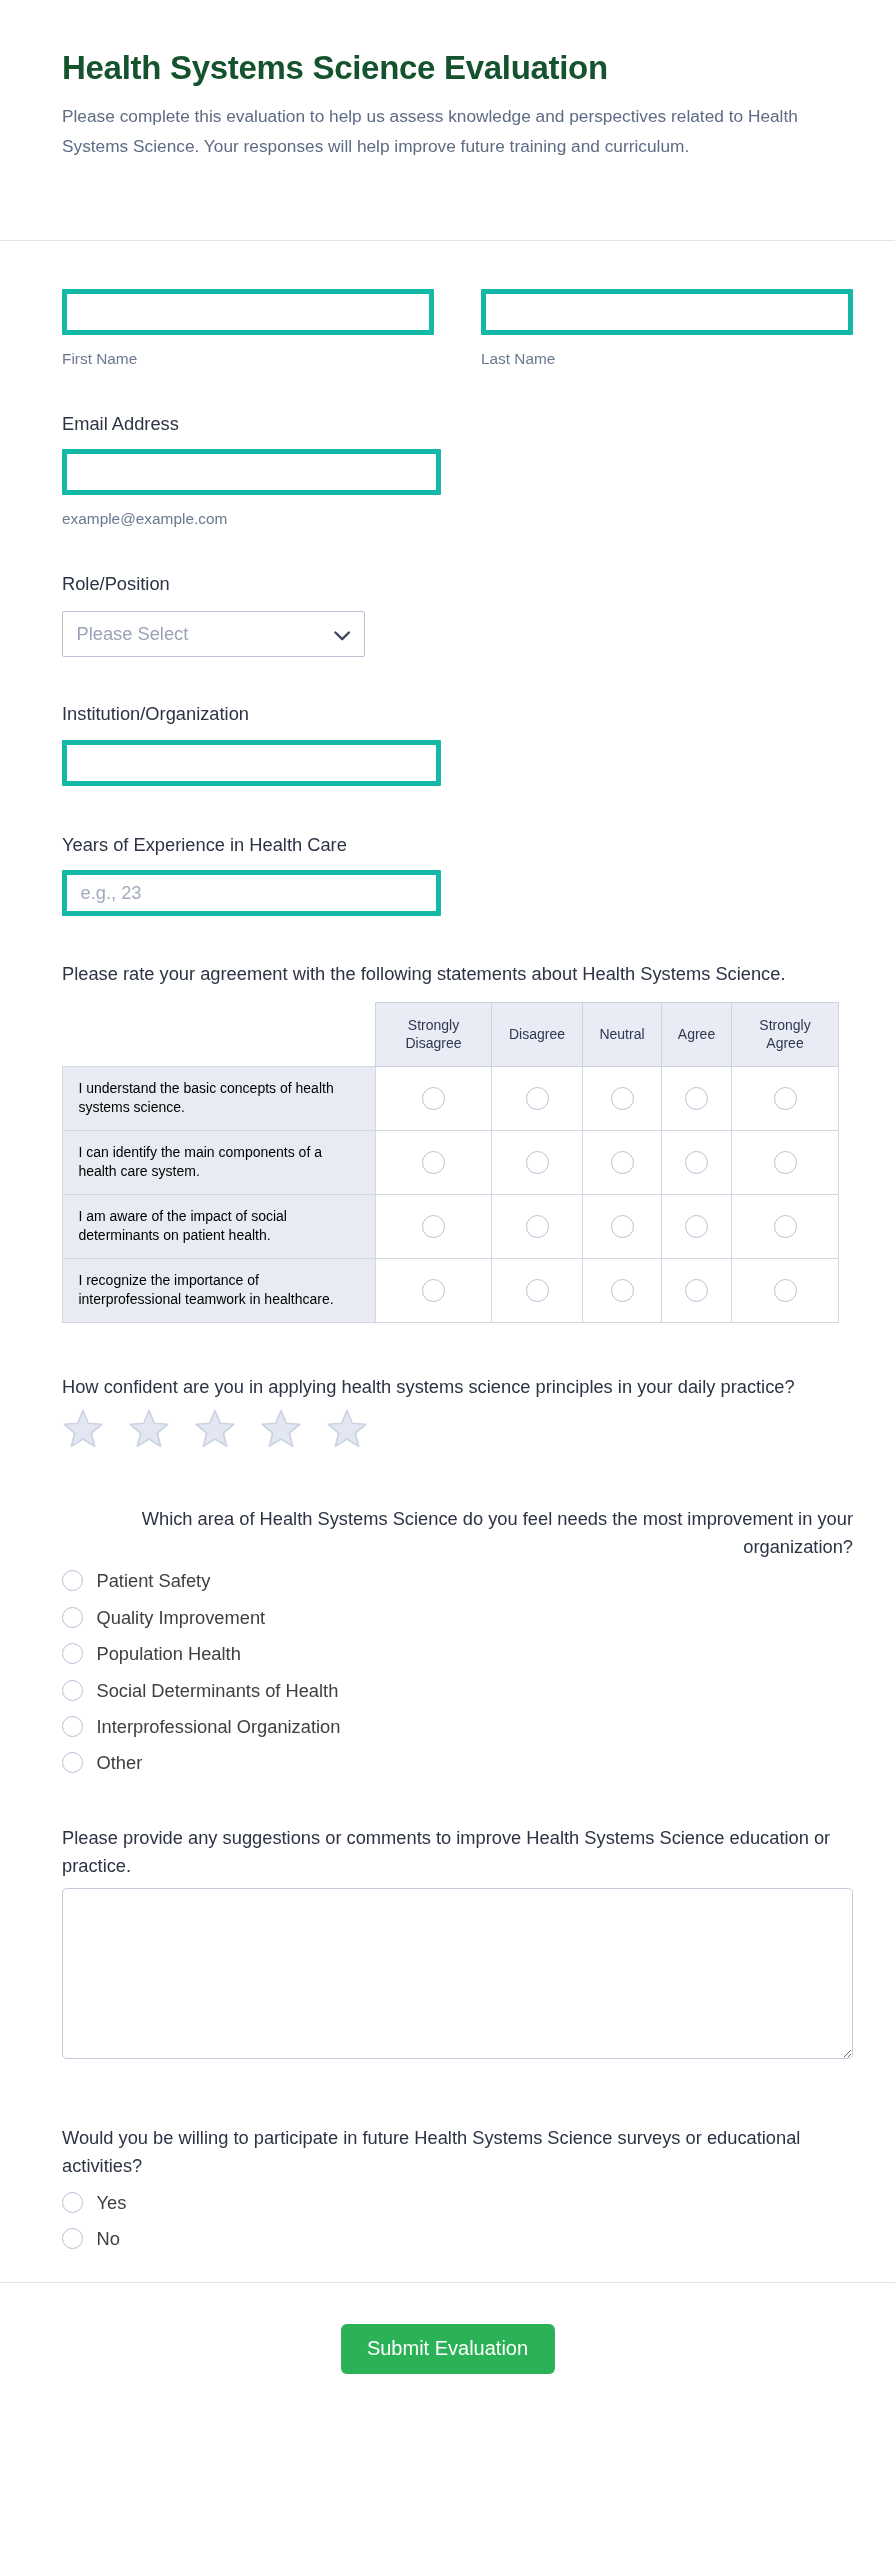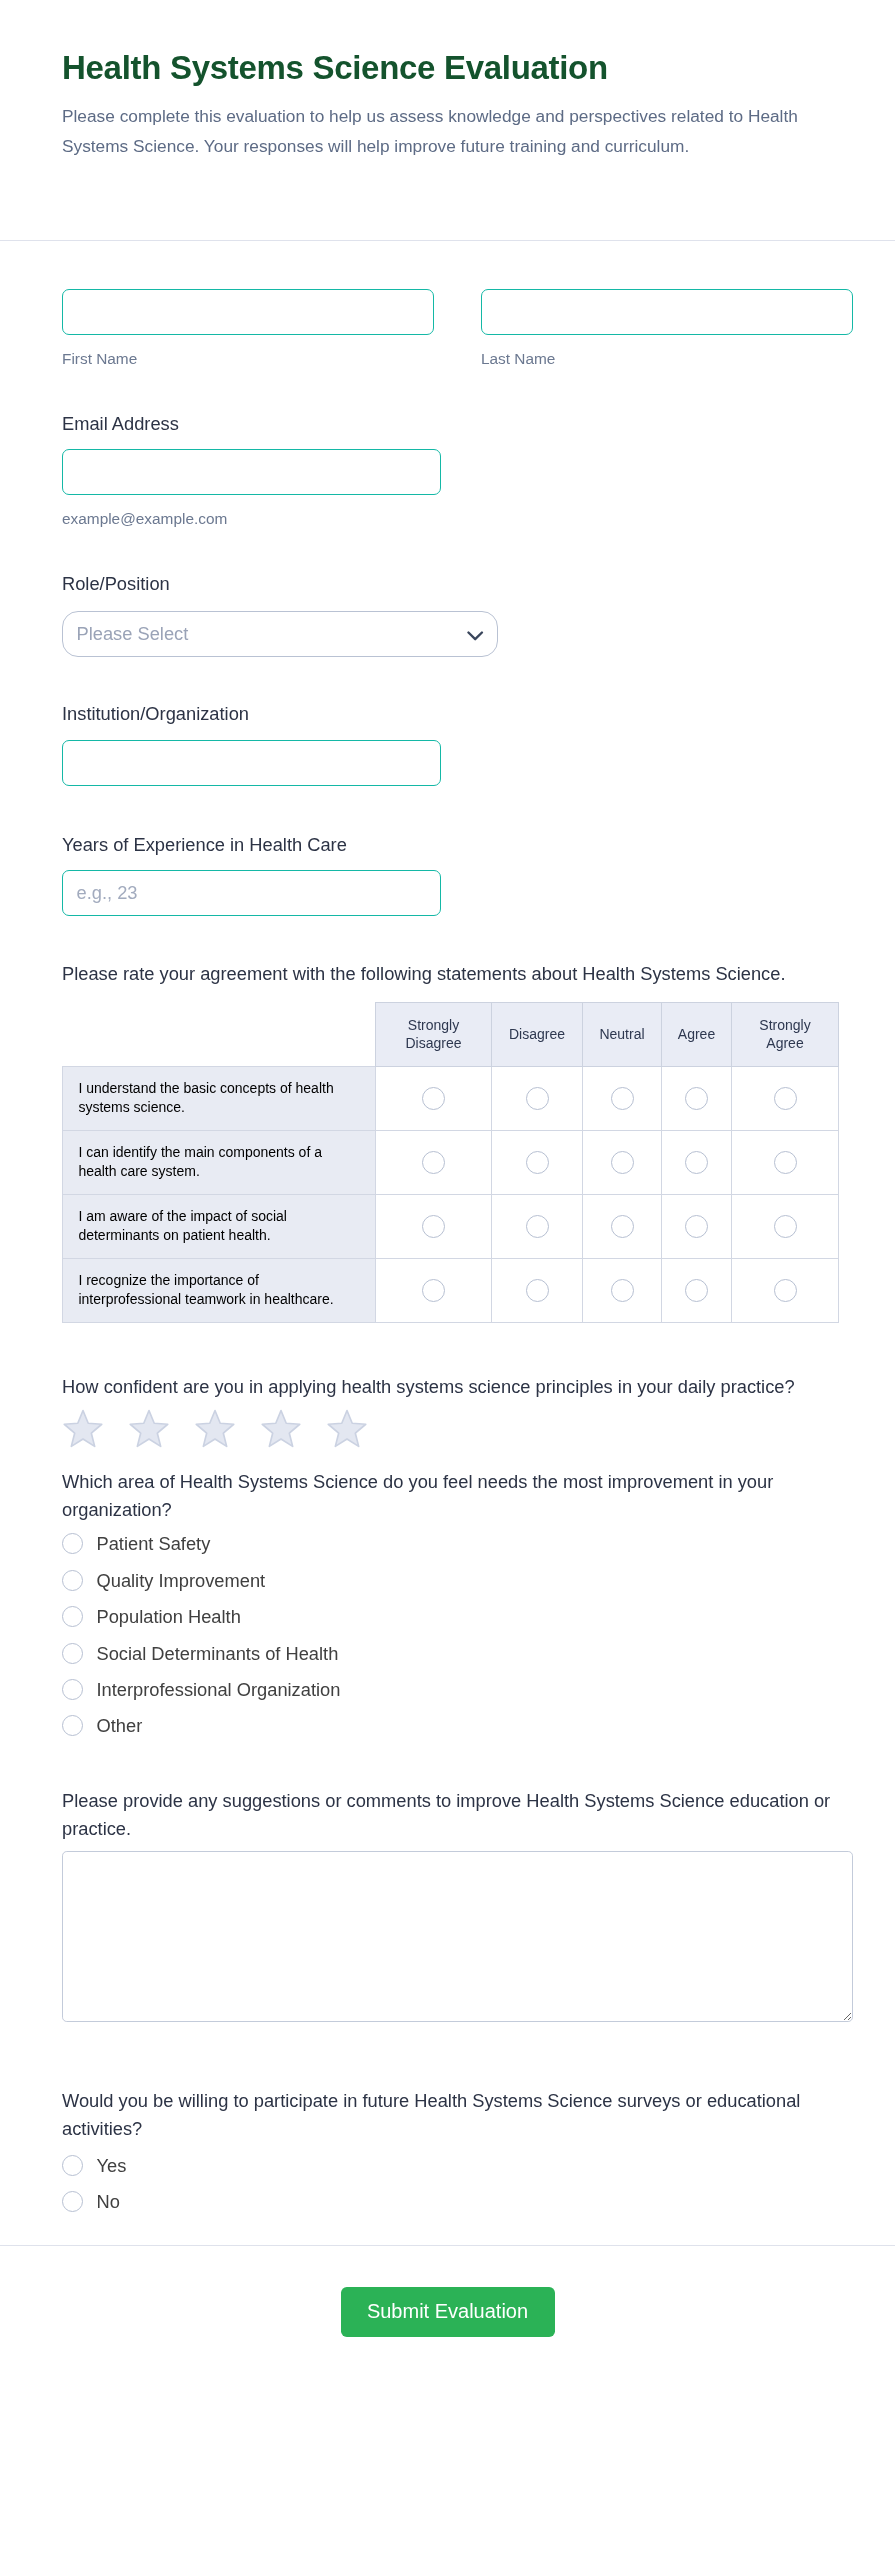--- a/index.html
+++ b/index.html
@@ -34,33 +34,33 @@
   }
   .q-question {
     font-size: 18.3px; line-height: 28px; font-weight: 500; color: #2c3345;
     max-width: 791px;
   }
   .sublabel {
     font-size: 15.4px; line-height: 19px; color: #6b7890; font-weight: 400;
   }
   .text-input {
     display: block; width: 379px; height: 46px;
-    border: 1px solid #14b8a6; border-radius: 7px; background: #fff;
+    border: 5px solid #14b8a6; border-radius: 1px; background: #fff;
     font-family: "Liberation Sans", sans-serif;
     font-size: 18.3px; color: #2c3345; padding: 0 13.5px; outline: none;
   }
   .text-input::placeholder { color: #a2abbe; opacity: 1; }
 
   .half-row { display: flex; gap: 47px; }
   .half-col { width: 379px; }
 
   
   .select-box {
-    position: relative; width: 436px; height: 46px;
-    border: 1px solid #b9c2d3; border-radius: 16px; background: #fff;
+    position: relative; width: 303px; height: 46px;
+    border: 1px solid #b9c2d3; border-radius: 2px; background: #fff;
     display: flex; align-items: center; padding: 0 13.5px;
     cursor: pointer;
   }
   .select-box .placeholder { font-size: 18.3px; color: #9aa3b7; }
   .select-box .chev { position: absolute; right: 13.5px; top: 16.4px; }
 
   
   .matrix-table { border-collapse: collapse; margin-top: 13.5px; table-layout: fixed; }
   .matrix-table th, .matrix-table td { border: 1px solid #d2d7e3; }
   .matrix-table th.corner { border: none; background: transparent; }
@@ -123,21 +123,21 @@
   .q-email .text-input { margin-top: 14.4px; }
   .q-email .sublabel { margin-top: 14.4px; }
   .q-role       { margin-top: 44px; }
   .q-role .select-box { margin-top: 15.4px; }
   .q-institution{ margin-top: 45px; }
   .q-institution .text-input { margin-top: 15.4px; }
   .q-years      { margin-top: 47px; }
   .q-years .text-input { margin-top: 14.4px; }
   .q-matrix     { margin-top: 44px; }
   .q-stars      { margin-top: 50px; }
-  .q-improve    { margin-top: 19px; }
+  .q-improve    { margin-top: 56px; text-align: right; }
   .q-improve .options { margin-top: 9.6px; }
   .q-suggest    { margin-top: 51px; }
   .q-willing    { margin-top: 65px; }
   .q-willing .options { margin-top: 11.6px; }
 </style>
 </head>
 <body>
 
 <div class="card">
 

